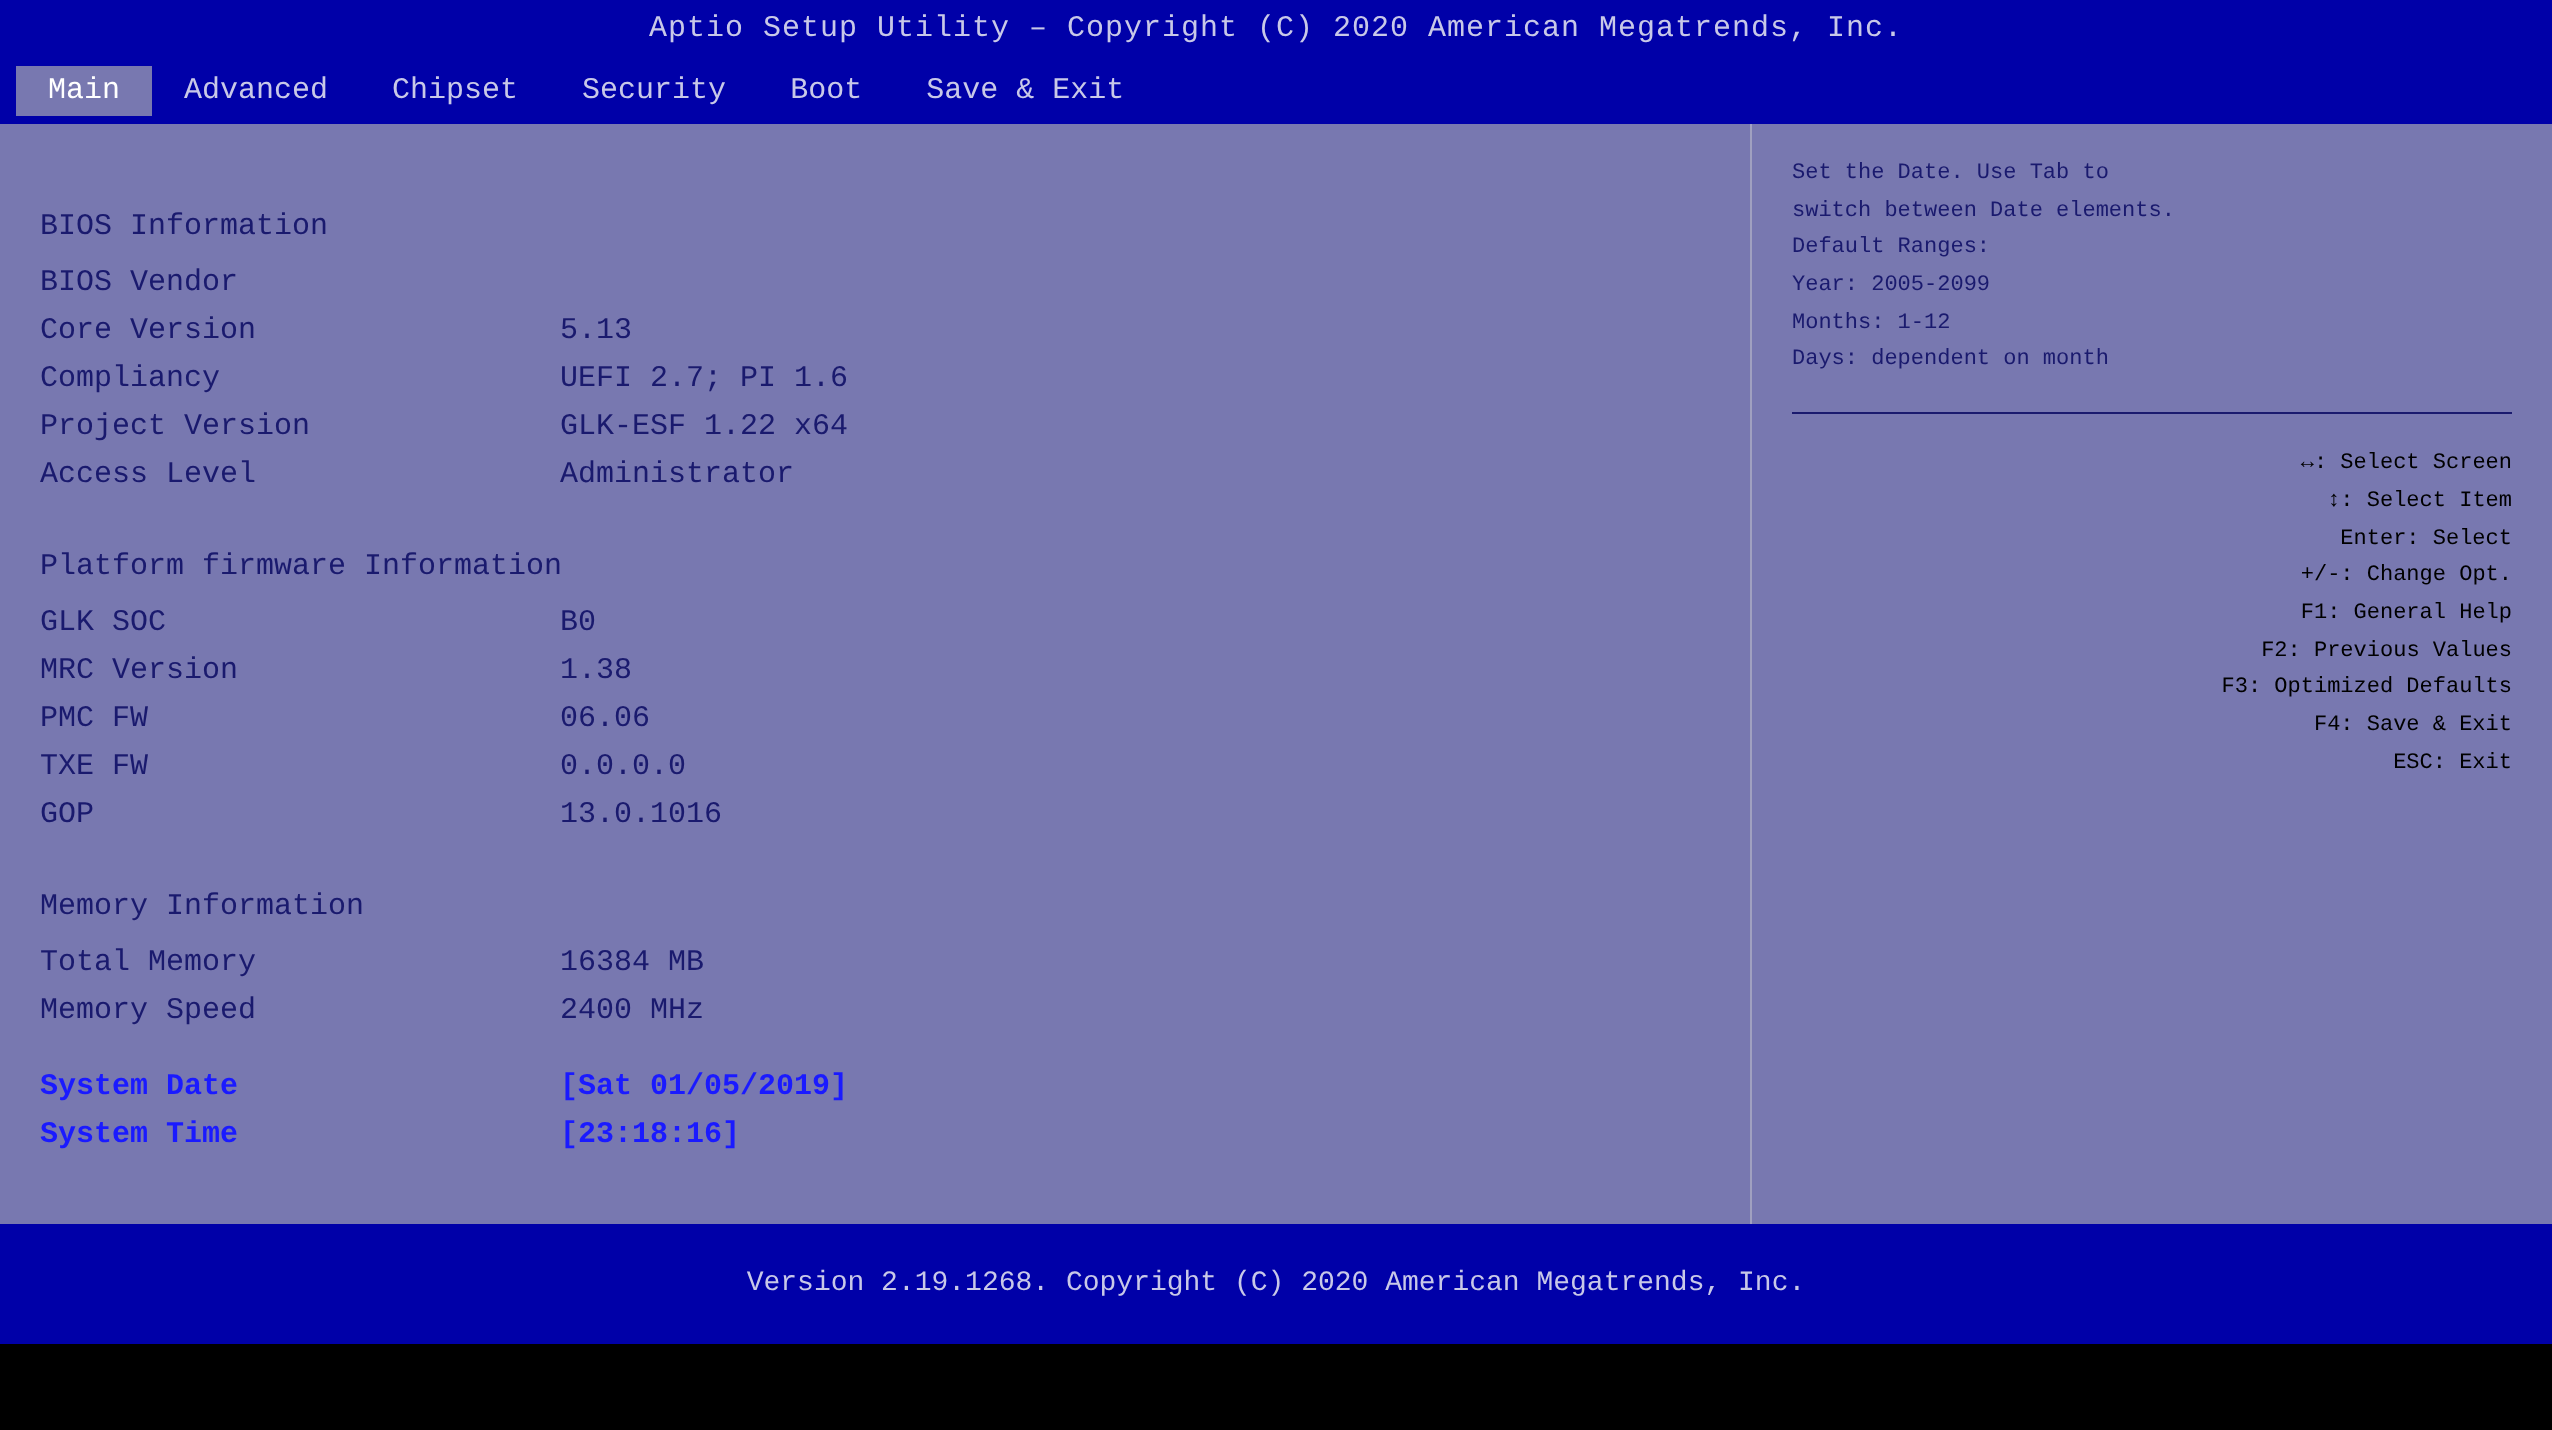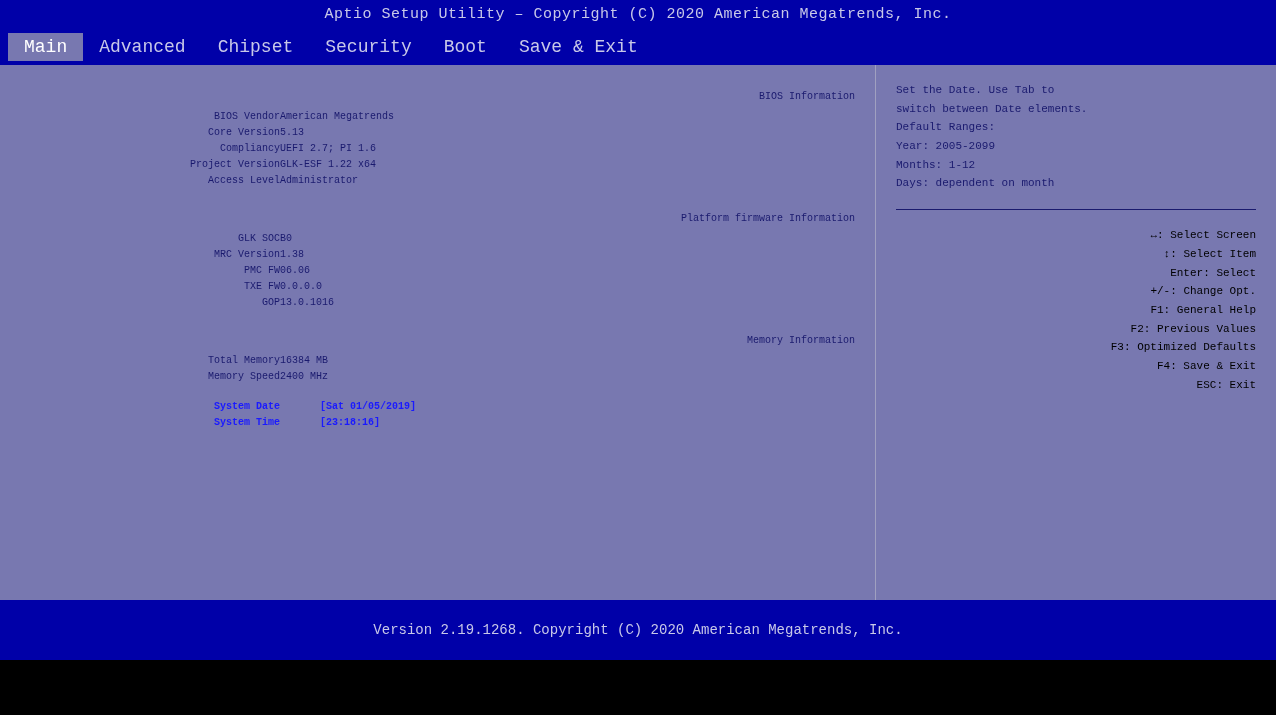--- a/index.html
+++ b/index.html
@@ -8,21 +8,21 @@
       width: 1276px;
       height: 715px;
       background-color: #000;
       font-family: 'Courier New', Courier, monospace;
       font-size: 15px;
       overflow: hidden;
     }
 
     .screen {
       width: 1276px;
-      height: 660px;
+      height: 549px;
       display: flex;
       flex-direction: column;
       background-color: #7878b0;
     }
 
     
     .title-bar {
       background-color: #0000a8;
       color: #c8c8e8;
       text-align: center;
@@ -37,46 +37,45 @@
       display: flex;
       flex-direction: row;
       padding: 4px 8px;
       gap: 0;
     }
 
     .menu-item {
       color: #c8c8e8;
       padding: 4px 16px;
       cursor: pointer;
-      font-size: 18px;
+      font-size: 15px;
     }
 
     .menu-item.active {
       background-color: #7878b0;
       color: #ffffff;
     }
 
     
     .content-area {
       flex: 1;
       display: flex;
       flex-direction: row;
       background-color: #7878b0;
       padding: 0;
     }
 
     
     .left-panel {
       flex: 1;
-      padding: 16px 20px;
+      padding: 32px 20px;
       border-right: 1px solid #a0a0c0;
       color: #1a1a6e;
-      font-size: 10px;
+      font-size: 15px;
       line-height: 1.6;
-      text-align: right;
     }
 
     .section-header {
       color: #1a1a6e;
       margin-bottom: 4px;
       margin-top: 8px;
     }
 
     .info-row {
       display: flex;
@@ -88,21 +87,20 @@
       min-width: 260px;
     }
 
     .info-value {
       color: #1a1a6e;
     }
 
     .highlight-row {
       display: flex;
       flex-direction: row;
-      gap: 40px;
     }
 
     .highlight-label {
       color: #1a1aff;
       min-width: 260px;
       font-weight: bold;
     }
 
     .highlight-value {
       color: #1a1aff;
@@ -168,21 +166,20 @@
     <div class="menu-item">Save &amp; Exit</div>
   </div>
 
   <div class="content-area">
 
     <div class="left-panel">
 
       <div class="section-header">BIOS Information</div>
       <div class="info-row">
         <span class="info-label">BIOS Vendor</span>
-        <span class="info-value">American Megatrends</span>
       </div>
       <div class="info-row">
         <span class="info-label">Core Version</span>
         <span class="info-value">5.13</span>
       </div>
       <div class="info-row">
         <span class="info-label">Compliancy</span>
         <span class="info-value">UEFI 2.7; PI 1.6</span>
       </div>
       <div class="info-row">

